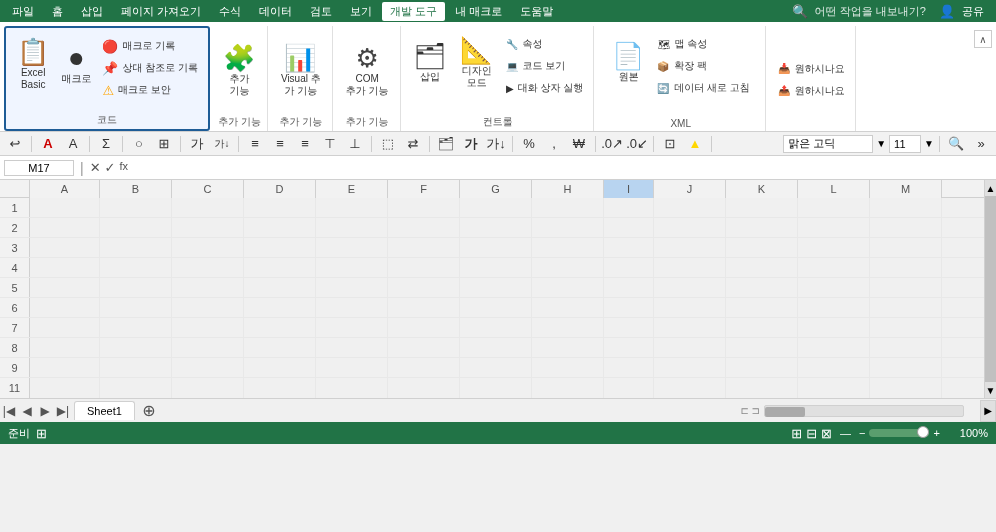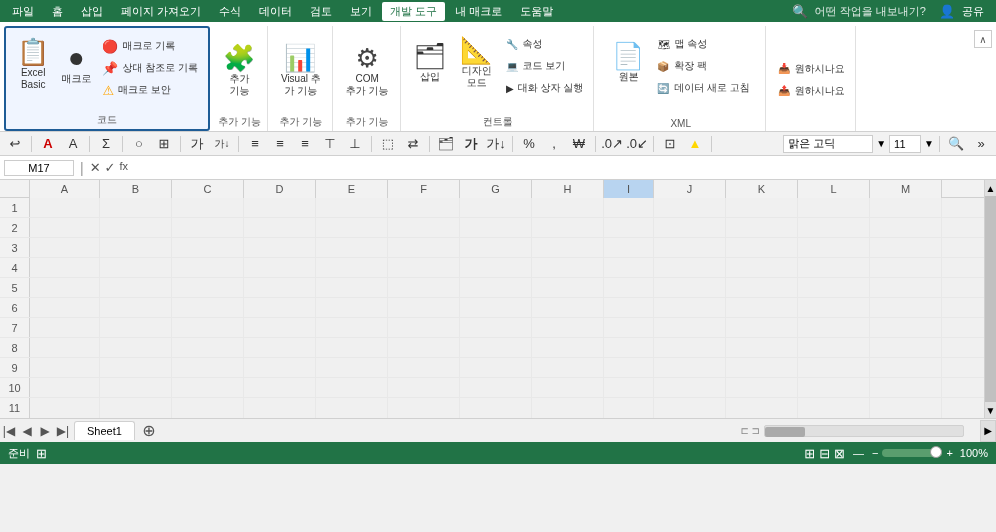--- a/index.html
+++ b/index.html
@@ -701,36 +701,20 @@
           <div class="grid-cell" style="width: 72px; min-width: 72px;"></div>
           <div class="grid-cell" style="width: 72px; min-width: 72px;"></div>
           <div class="grid-cell" style="width: 72px; min-width: 72px;"></div>
           <div class="grid-cell" style="width: 50px; min-width: 50px;"></div>
           <div class="grid-cell" style="width: 72px; min-width: 72px;"></div>
           <div class="grid-cell" style="width: 72px; min-width: 72px;"></div>
           <div class="grid-cell" style="width: 72px; min-width: 72px;"></div>
           <div class="grid-cell" style="width: 72px; min-width: 72px;"></div>
         </div>
         <div class="grid-row">
-          <div class="row-number">10</div>
-          <div class="grid-cell" style="width: 70px; min-width: 70px;"></div>
-          <div class="grid-cell" style="width: 72px; min-width: 72px;"></div>
-          <div class="grid-cell" style="width: 72px; min-width: 72px;"></div>
-          <div class="grid-cell" style="width: 72px; min-width: 72px;"></div>
-          <div class="grid-cell" style="width: 72px; min-width: 72px;"></div>
-          <div class="grid-cell" style="width: 72px; min-width: 72px;"></div>
-          <div class="grid-cell" style="width: 72px; min-width: 72px;"></div>
-          <div class="grid-cell" style="width: 72px; min-width: 72px;"></div>
-          <div class="grid-cell" style="width: 50px; min-width: 50px;"></div>
-          <div class="grid-cell" style="width: 72px; min-width: 72px;"></div>
-          <div class="grid-cell" style="width: 72px; min-width: 72px;"></div>
-          <div class="grid-cell" style="width: 72px; min-width: 72px;"></div>
-          <div class="grid-cell" style="width: 72px; min-width: 72px;"></div>
-        </div>
-        <div class="grid-row">
           <div class="row-number">11</div>
           <div class="grid-cell" style="width: 70px; min-width: 70px;"></div>
           <div class="grid-cell" style="width: 72px; min-width: 72px;"></div>
           <div class="grid-cell" style="width: 72px; min-width: 72px;"></div>
           <div class="grid-cell" style="width: 72px; min-width: 72px;"></div>
           <div class="grid-cell" style="width: 72px; min-width: 72px;"></div>
           <div class="grid-cell" style="width: 72px; min-width: 72px;"></div>
           <div class="grid-cell" style="width: 72px; min-width: 72px;"></div>
           <div class="grid-cell" style="width: 72px; min-width: 72px;"></div>
           <div class="grid-cell" style="width: 50px; min-width: 50px;"></div>
@@ -775,16 +759,16 @@
     <div class="zoom-controls">
       <span style="font-size:13px;cursor:pointer;">⊞</span>
       <span style="font-size:13px;cursor:pointer;">⊟</span>
       <span style="font-size:13px;cursor:pointer;">⊠</span>
       <span style="margin: 0 4px;">—</span>
       <span style="cursor:pointer;">−</span>
       <span style="width:60px;height:8px;background:#5a9e6e;border-radius:4px;display:inline-block;vertical-align:middle;cursor:pointer;position:relative;">
         <span style="position:absolute;right:0;top:-3px;width:12px;height:12px;background:white;border:1px solid #999;border-radius:50%;cursor:pointer;"></span>
       </span>
       <span style="cursor:pointer;">+</span>
-      <span style="margin-left:3px;">100%</span>
+      <span style="margin-left:16px;">100%</span>
     </div>
   </div>
 </div>
 
 </body></html>

